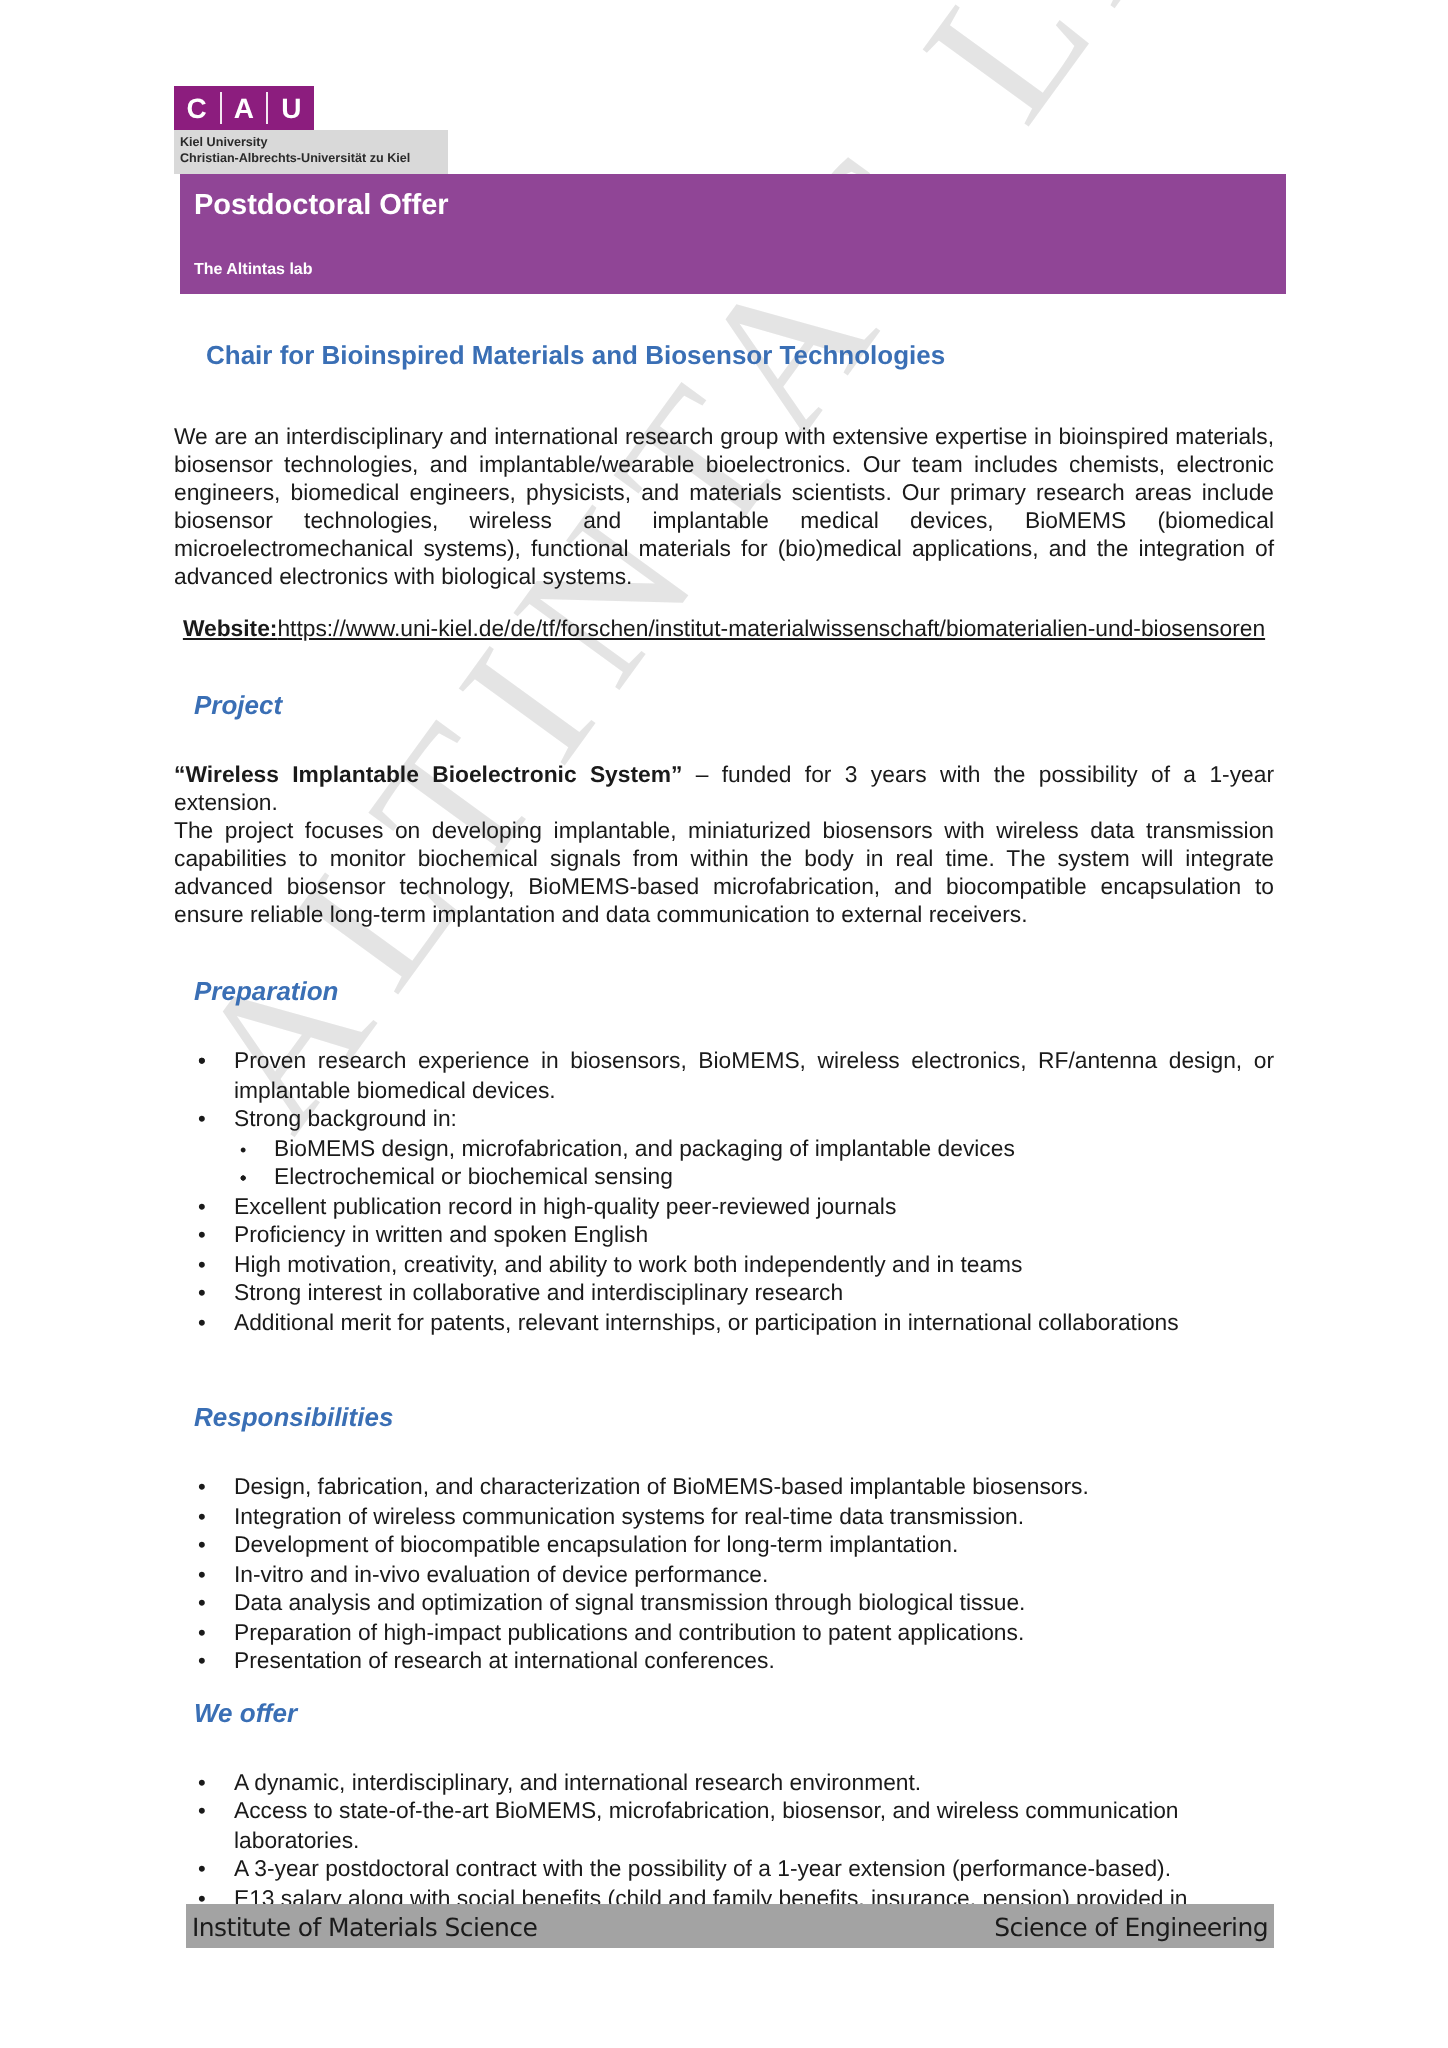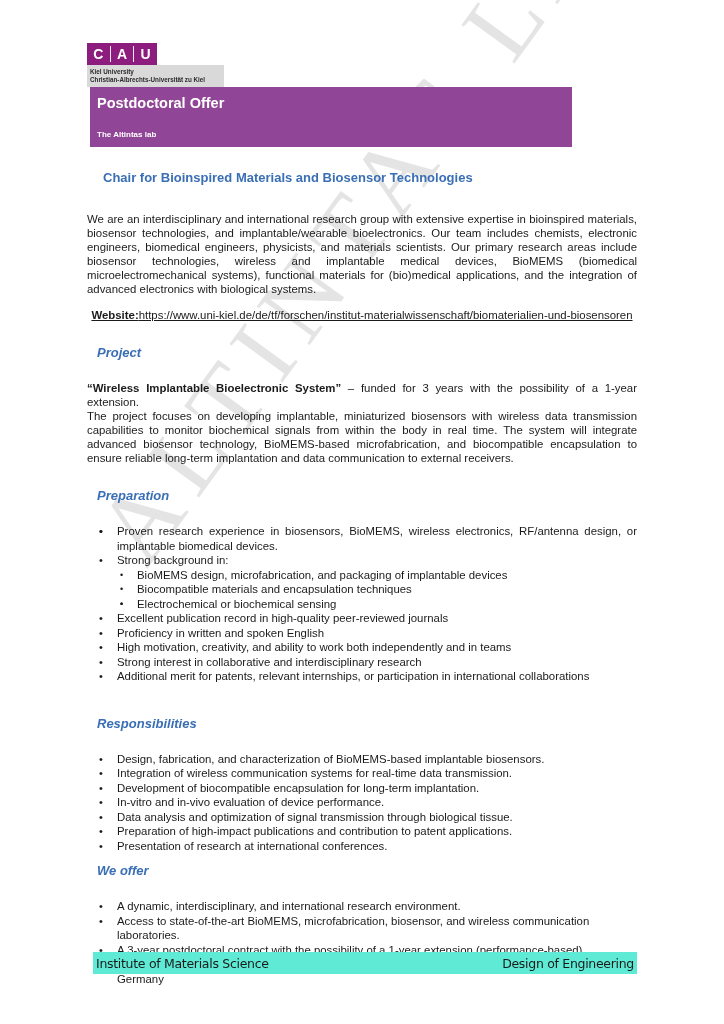--- a/index.html
+++ b/index.html
@@ -11,21 +11,21 @@
     .logo-box { position:absolute; left:87px; top:43px; width:70px; height:22px; background:#8c1d7e;
                 display:flex; align-items:center; }
     .logo-letter { color:#fff; font-weight:bold; font-size:14px; width:23px; text-align:center;
                    line-height:22px; letter-spacing:0; }
     .logo-sep { width:1px; height:16px; background:#ffffff; opacity:0.9; }
     .logo-sub { position:absolute; left:87px; top:65px; width:137px; height:22px; background:#d9d9d9; }
     .logo-sub div { font-size:6.3px; font-weight:bold; color:#2a2a2a; line-height:8px; padding-left:3px; }
     .logo-sub div:first-child { padding-top:3px; }
 
     
-    .banner { position:absolute; left:90px; top:87px; width:482px; height:60px; background:#904596; }
+    .banner { position:absolute; left:90px; top:87px; width:553px; height:60px; background:#904596; }
     .banner-title { position:absolute; left:7px; top:8px; color:#fff; font-weight:bold; font-size:14.5px; }
     .banner-sub { position:absolute; left:7px; top:43px; color:#fff; font-weight:bold; font-size:8px; }
 
     
     .content { position:absolute; left:87px; top:154px; width:550px; }
     .h1 { color:#3a6fb5; font-weight:bold; font-size:13px; margin:16px; line-height:16px; }
     .h2 { color:#3a6fb5; font-weight:bold; font-size:13px; margin:10px; line-height:16px;font-style:italic; }
     p.para { font-size:11.4px; line-height:14.1px; margin:0; text-align:justify; }
     .sp-a { height:10px; } .sp-b { height:13px; } .sp-c { height:11px; }
 
@@ -36,21 +36,21 @@
     ul.sub > li { position:relative; padding-left:20px; font-size:11.4px; line-height:14.5px; }
     ul.sub > li .dot { position:absolute; left:3px; top:0; font-size:9px; }
 
     
     .watermark { position:absolute; left:120px; top:500px; width:640px; transform-origin:left center;
                  transform:rotate(-54deg); font-family:"Liberation Serif", serif; font-size:100px;
                  color:#cfcfcf; opacity:0.55; letter-spacing:14px; white-space:nowrap; pointer-events:none;
                  line-height:100px; }
 
     
-    .footer { position:absolute; left:93px; top:952px; width:544px; height:22px; background:#5eead4;
+    .footer { position:absolute; left:93px; top:952px; width:544px; height:22px; background:#a3a3a3;
               display:flex; justify-content:space-between; align-items:center;text-align:right; }
     .footer span { font-size:12.5px; color:#1a1a1a; padding:0 3px; font-family:"DejaVu Sans", sans-serif; letter-spacing:-0.3px; }
   </style>
 </head>
 <body>
 
 <div class="page">
 
   <div class="watermark">ALTINTAS LAB</div>
 
@@ -90,21 +90,21 @@
 
     <div class="sp-b"></div>
     <h2 class="h2">Preparation</h2>
     <div class="sp-a"></div>
     <ul class="bul">
       <li><span class="dot">•</span></li>
       <li><span class="dot">•</span><span>Proven research experience in biosensors, BioMEMS, wireless electronics, RF/antenna design, or implantable biomedical devices.</span></li>
       <li><span class="dot">•</span><span>Strong background in:</span>
         <ul class="sub">
           <li><span class="dot">•</span><span>BioMEMS design, microfabrication, and packaging of implantable devices</span></li>
-          <li><span class="dot">•</span><span>Biocompatible materials and encapsulation techniques</span></li>
+          <li><span class="dot">•</span></li>
           <li><span class="dot">•</span></li>
           <li><span class="dot">•</span><span>Electrochemical or biochemical sensing</span></li>
         </ul>
       </li>
       <li><span class="dot">•</span><span>Excellent publication record in high-quality peer-reviewed journals</span></li>
       <li><span class="dot">•</span><span>Proficiency in written and spoken English</span></li>
       <li><span class="dot">•</span><span>High motivation, creativity, and ability to work both independently and in teams</span></li>
       <li><span class="dot">•</span><span>Strong interest in collaborative and interdisciplinary research</span></li>
       <li><span class="dot">•</span><span>Additional merit for patents, relevant internships, or participation in international collaborations</span></li>
     </ul>
@@ -127,16 +127,16 @@
     <ul class="bul">
       <li><span class="dot">•</span><span>A dynamic, interdisciplinary, and international research environment.</span></li>
       <li style="text-align:left;"><span class="dot">•</span><span>Access to state-of-the-art BioMEMS, microfabrication, biosensor, and wireless communication laboratories.</span></li>
       <li><span class="dot">•</span><span>A 3-year postdoctoral contract with the possibility of a 1-year extension (performance-based).</span></li>
       <li style="text-align:left;"><span class="dot">•</span><span>E13 salary along with social benefits (child and family benefits, insurance, pension) provided in Germany</span></li>
     </ul>
   </div>
 
   <div class="footer">
     <span>Institute of Materials Science</span>
-    <span>Design of Engineering</span>
+    <span>Science of Engineering</span>
   </div>
 
 </div>
 
 </body></html>

